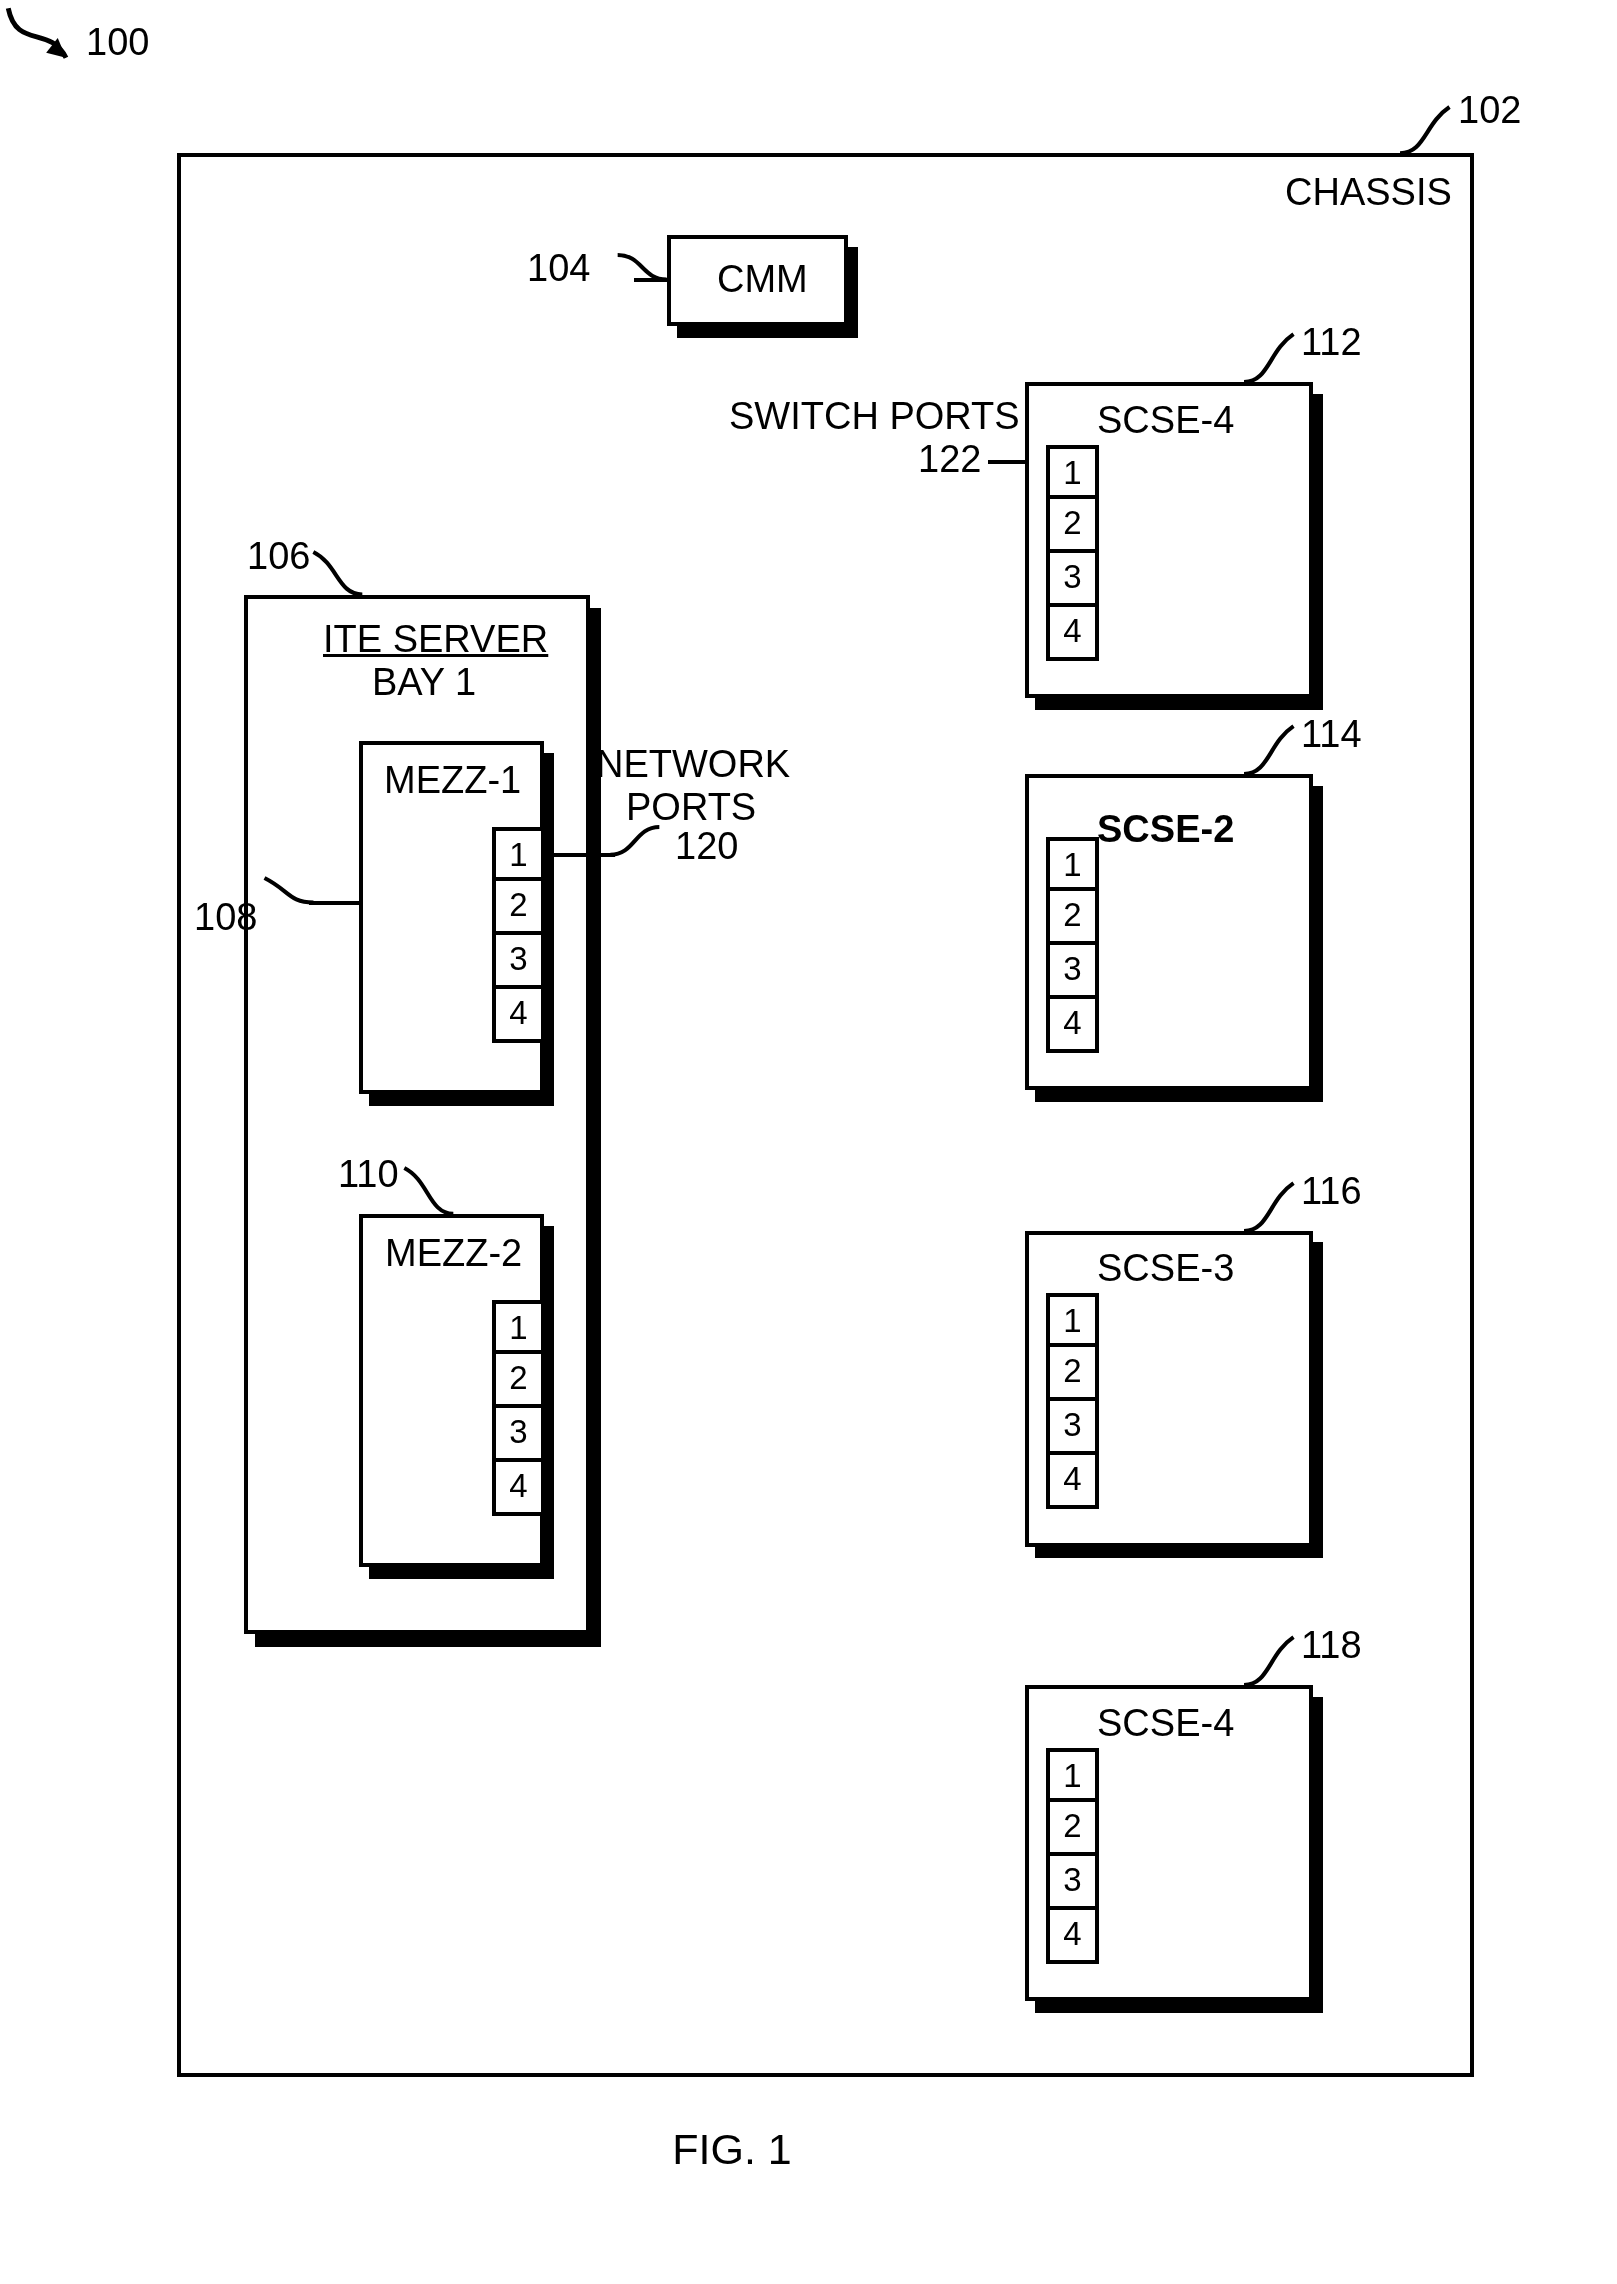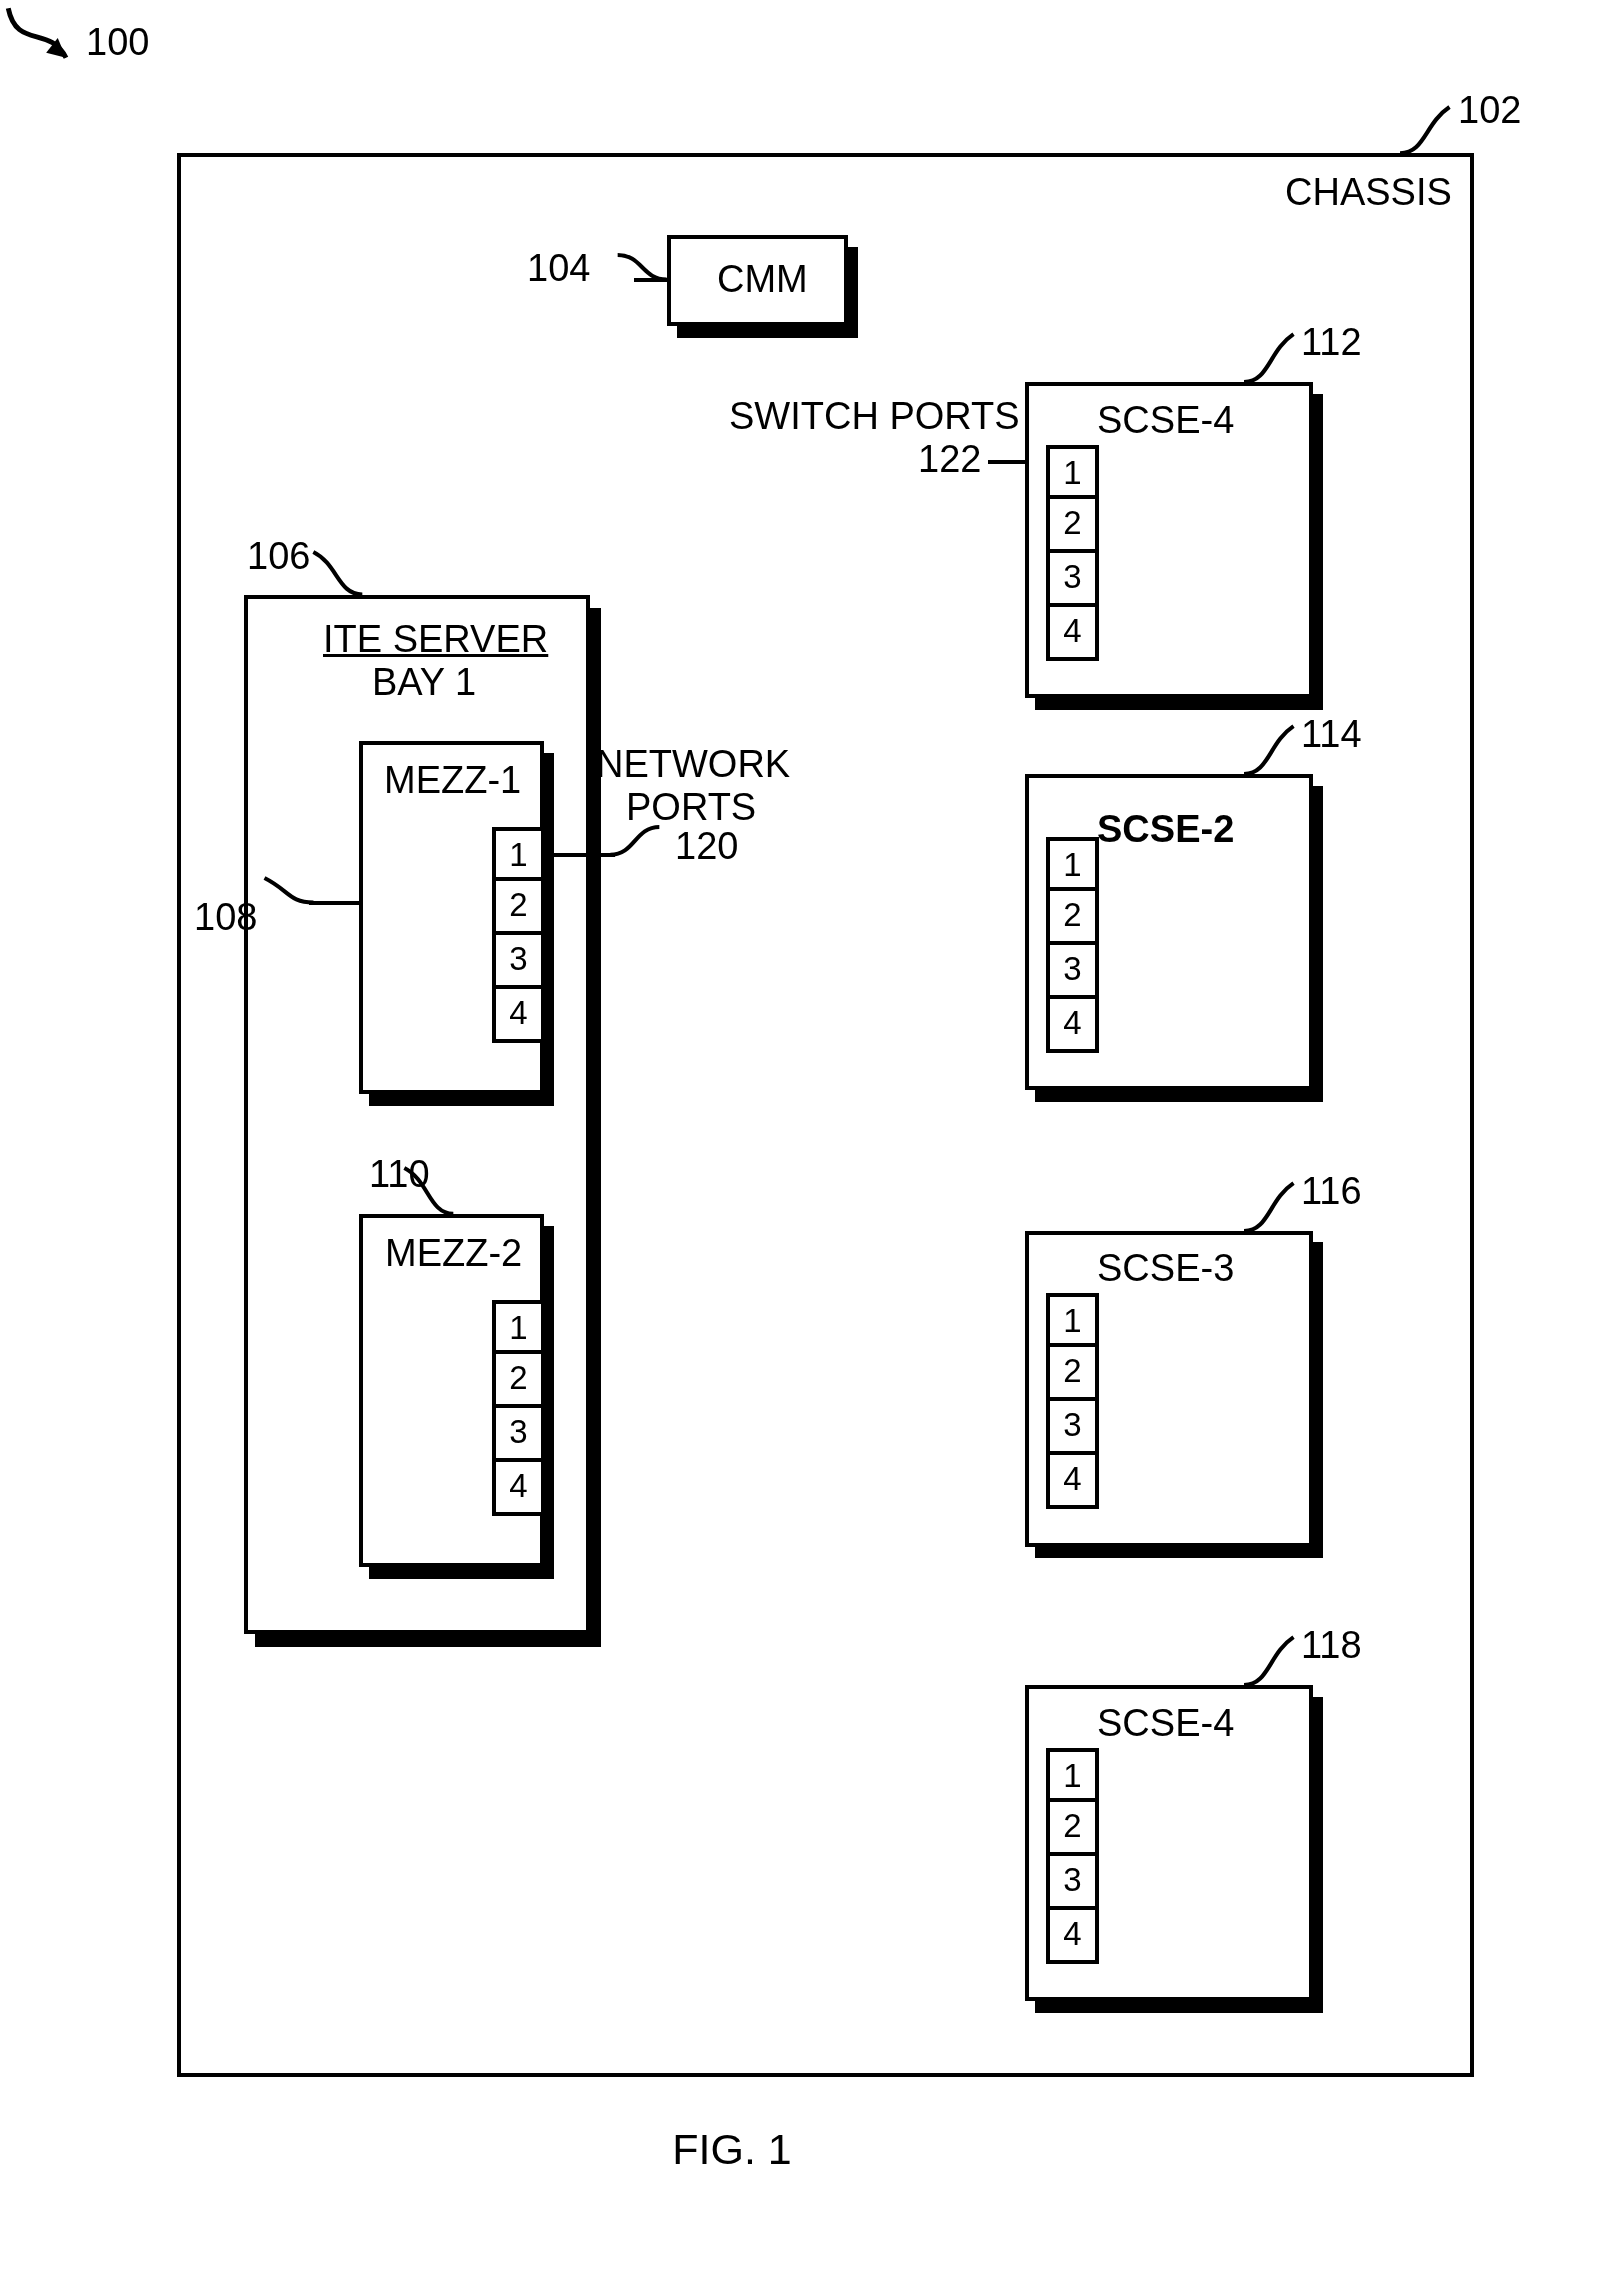--- a/index.html
+++ b/index.html
@@ -160,21 +160,21 @@
   <div class="shadow" style="left:369px; top:1226px; width:185px; height:353px;"></div>
   <div class="shadow-box" style="left:359px; top:1214px; width:185px; height:353px;"></div>
   <div class="box-label" style="left:385px; top:1232px;">MEZZ-2</div>
   <div class="port-stack" style="left:492px; top:1300px;">
     <div class="port-cell">1</div>
     <div class="port-cell">2</div>
     <div class="port-cell">3</div>
     <div class="port-cell">4</div>
   </div>
   
-  <div class="ref-label" style="left:338px; top:1153px;margin-left:31px;">110</div>
+  <div class="ref-label" style="left:338px; top:1153px;">110</div>
   <svg class="hook" style="left:404px; top:1168px; width:66px; height:49px;" viewBox="0 0 80 60" width="66" height="49">
     <path d="M0,0 C 30,15 30,56 60,56"></path>
   </svg>
 
   
   <div class="box-label" style="left:729px; top:395px;">SWITCH PORTS</div>
   <div class="ref-label" style="left:918px; top:438px;">122</div>
   <div class="leader" style="left:988px; top:460px; width:58px; height:4.1px;"></div>
 
   

